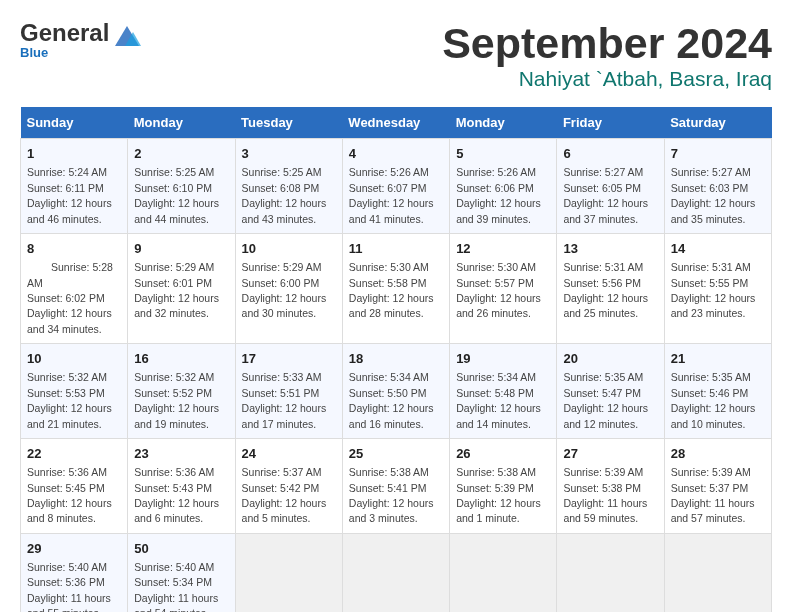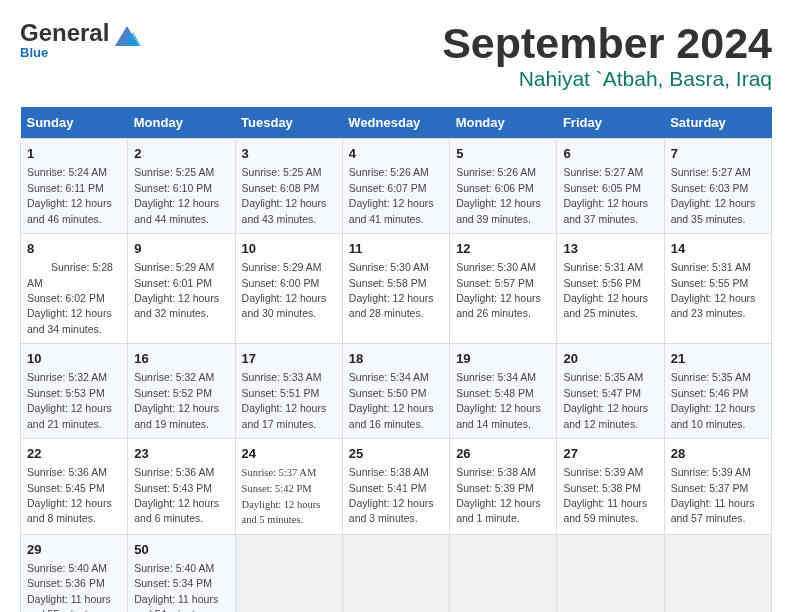--- a/index.html
+++ b/index.html
@@ -222,21 +222,21 @@
       </tr>
       <tr>
         <td><span class="day-num">22</span><span class="day-info" style="white-space: pre-line;">Sunrise: 5:36 AM
 Sunset: 5:45 PM
 Daylight: 12 hours
 and 8 minutes.</span></td>
         <td><span class="day-num">23</span><span class="day-info" style="white-space: pre-line;">Sunrise: 5:36 AM
 Sunset: 5:43 PM
 Daylight: 12 hours
 and 6 minutes.</span></td>
-        <td><span class="day-num">24</span><span class="day-info" style="white-space: pre-line; font-family: Liberation Serif, serif;">Sunrise: 5:37 AM
+        <td><span class="day-num">24</span><span class="day-info" style="white-space: pre-line;">Sunrise: 5:37 AM
 Sunset: 5:42 PM
 Daylight: 12 hours
 and 5 minutes.</span></td>
         <td><span class="day-num">25</span><span class="day-info" style="white-space: pre-line;">Sunrise: 5:38 AM
 Sunset: 5:41 PM
 Daylight: 12 hours
 and 3 minutes.</span></td>
         <td><span class="day-num">26</span><span class="day-info" style="white-space: pre-line;">Sunrise: 5:38 AM
 Sunset: 5:39 PM
 Daylight: 12 hours

